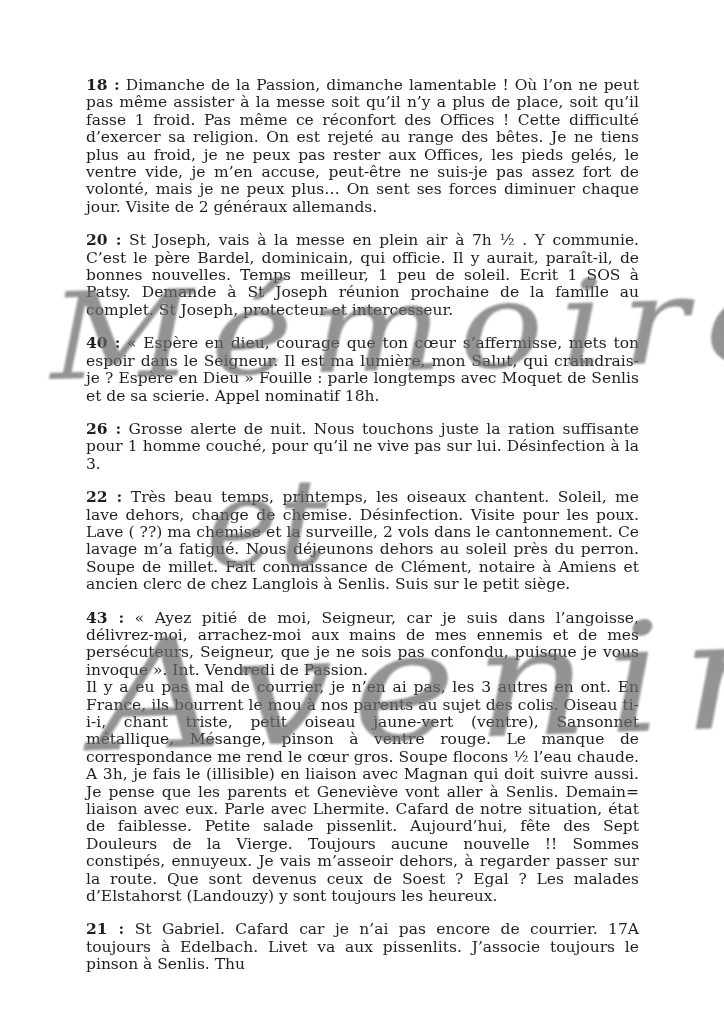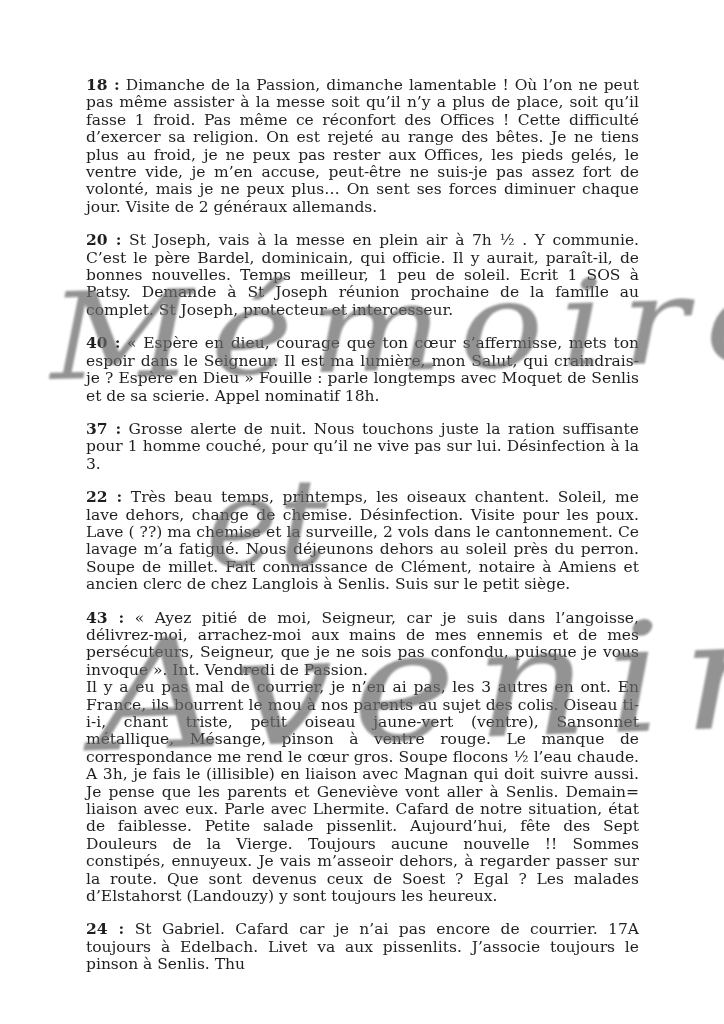--- a/index.html
+++ b/index.html
@@ -68,34 +68,34 @@
 
     <div class="entry">
       <p class="para"><span class="num">20 :</span> <span class="txt">St Joseph, vais à la messe en plein air à 7h ½ . Y communie. C’est le père Bardel, dominicain, qui officie. Il y aurait, paraît-il, de bonnes nouvelles. Temps meilleur, 1 peu de soleil. Ecrit 1 SOS à Patsy. Demande à St Joseph réunion prochaine de la famille au complet. St Joseph, protecteur et intercesseur.</span></p>
     </div>
 
     <div class="entry">
       <p class="para"><span class="num">40 :</span> <span class="txt">« Espère en dieu, courage que ton cœur s’affermisse, mets ton espoir dans le Seigneur. Il est ma lumière, mon Salut, qui craindrais-je ? Espère en Dieu » Fouille : parle longtemps avec Moquet de Senlis et de sa scierie. Appel nominatif 18h.</span></p>
     </div>
 
     <div class="entry">
-      <p class="para"><span class="num">37 :</span> <span class="txt">Grosse alerte de nuit. Nous touchons juste la ration suffisante pour 1 homme couché, pour qu’il ne vive pas sur lui. Désinfection à la 3.</span></p>
+      <p class="para"><span class="num">26 :</span> <span class="txt">Grosse alerte de nuit. Nous touchons juste la ration suffisante pour 1 homme couché, pour qu’il ne vive pas sur lui. Désinfection à la 3.</span></p>
     </div>
 
     <div class="entry">
       <p class="para"><span class="num">22 :</span> <span class="txt">Très beau temps, printemps, les oiseaux chantent. Soleil, me lave dehors, change de chemise. Désinfection. Visite pour les poux. Lave ( ??) ma chemise et la surveille, 2 vols dans le cantonnement. Ce lavage m’a fatigué. Nous déjeunons dehors au soleil près du perron. Soupe de millet. Fait connaissance de Clément, notaire à Amiens et ancien clerc de chez Langlois à Senlis. Suis sur le petit siège.</span></p>
     </div>
 
     <div class="entry">
       <p class="para"><span class="num">43 :</span> <span class="txt">« Ayez pitié de moi, Seigneur, car je suis dans l’angoisse, délivrez-moi, arrachez-moi aux mains de mes ennemis et de mes persécuteurs, Seigneur, que je ne sois pas confondu, puisque je vous invoque ». Int. Vendredi de Passion.</span></p>
       <p class="para">Il y a eu pas mal de courrier, je n’en ai pas, les 3 autres en ont. En France, ils bourrent le mou à nos parents au sujet des colis. Oiseau ti-i-i, chant triste, petit oiseau jaune-vert (ventre), Sansonnet métallique, Mésange, pinson à ventre rouge. Le manque de correspondance me rend le cœur gros. Soupe flocons ½ l’eau chaude. A 3h, je fais le (illisible) en liaison avec Magnan qui doit suivre aussi. Je pense que les parents et Geneviève vont aller à Senlis. Demain= liaison avec eux. Parle avec Lhermite. Cafard de notre situation, état de faiblesse. Petite salade pissenlit. Aujourd’hui, fête des Sept Douleurs de la Vierge. Toujours aucune nouvelle !! Sommes constipés, ennuyeux. Je vais m’asseoir dehors, à regarder passer sur la route. Que sont devenus ceux de Soest ? Egal ? Les malades d’Elstahorst (Landouzy) y sont toujours les heureux.</p>
     </div>
 
     <div class="entry">
-      <p class="para"><span class="num">24 :</span> <span class="txt">St Gabriel. Cafard car je n’ai pas encore de courrier. 17A toujours à Edelbach. Livet va aux pissenlits. J’associe toujours le pinson à Senlis. Thu</span></p>
+      <p class="para"><span class="num">21 :</span> <span class="txt">St Gabriel. Cafard car je n’ai pas encore de courrier. 17A toujours à Edelbach. Livet va aux pissenlits. J’associe toujours le pinson à Senlis. Thu</span></p>
     </div>
 
   </div>
 
   <div class="watermark">
     <div class="wm wm-memoire">Mémoire</div>
     <div class="wm wm-et">et</div>
     <div class="wm wm-avenir">Avenir</div>
   </div>
 

